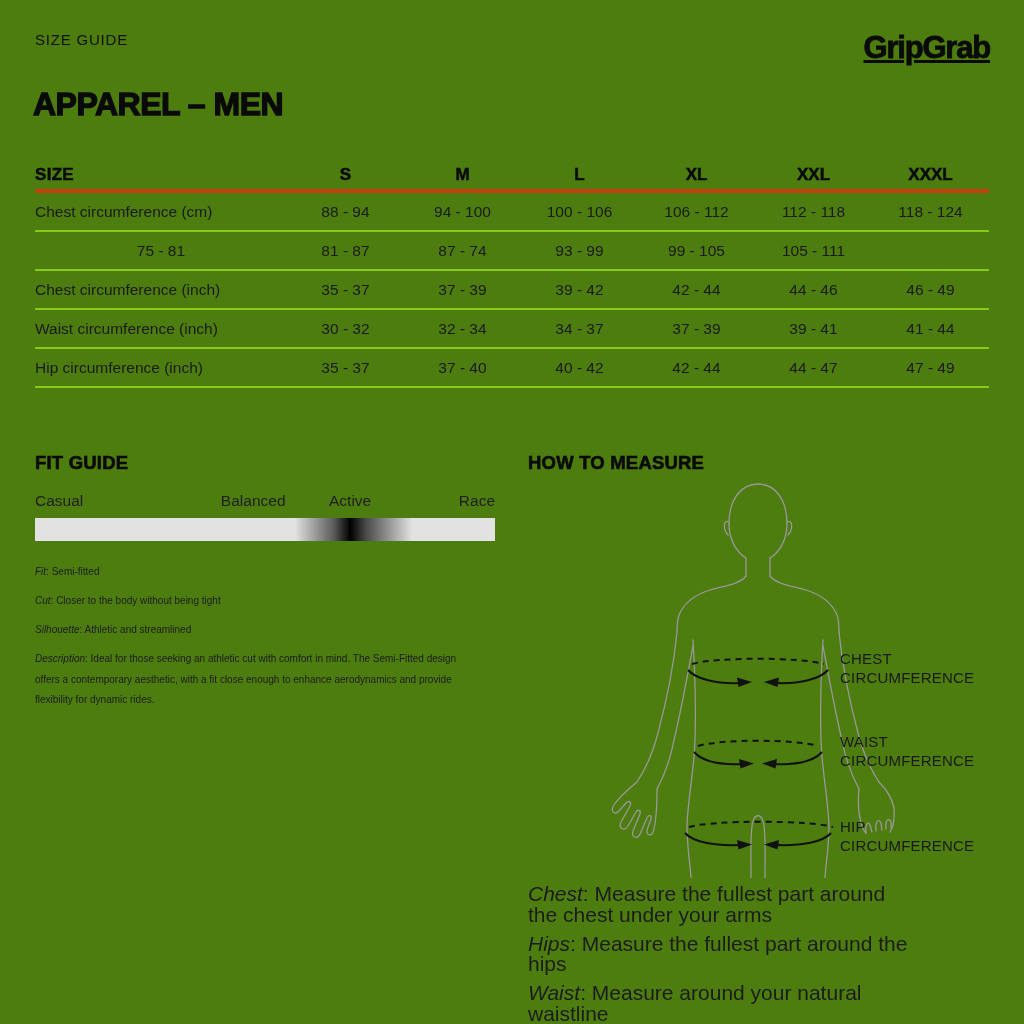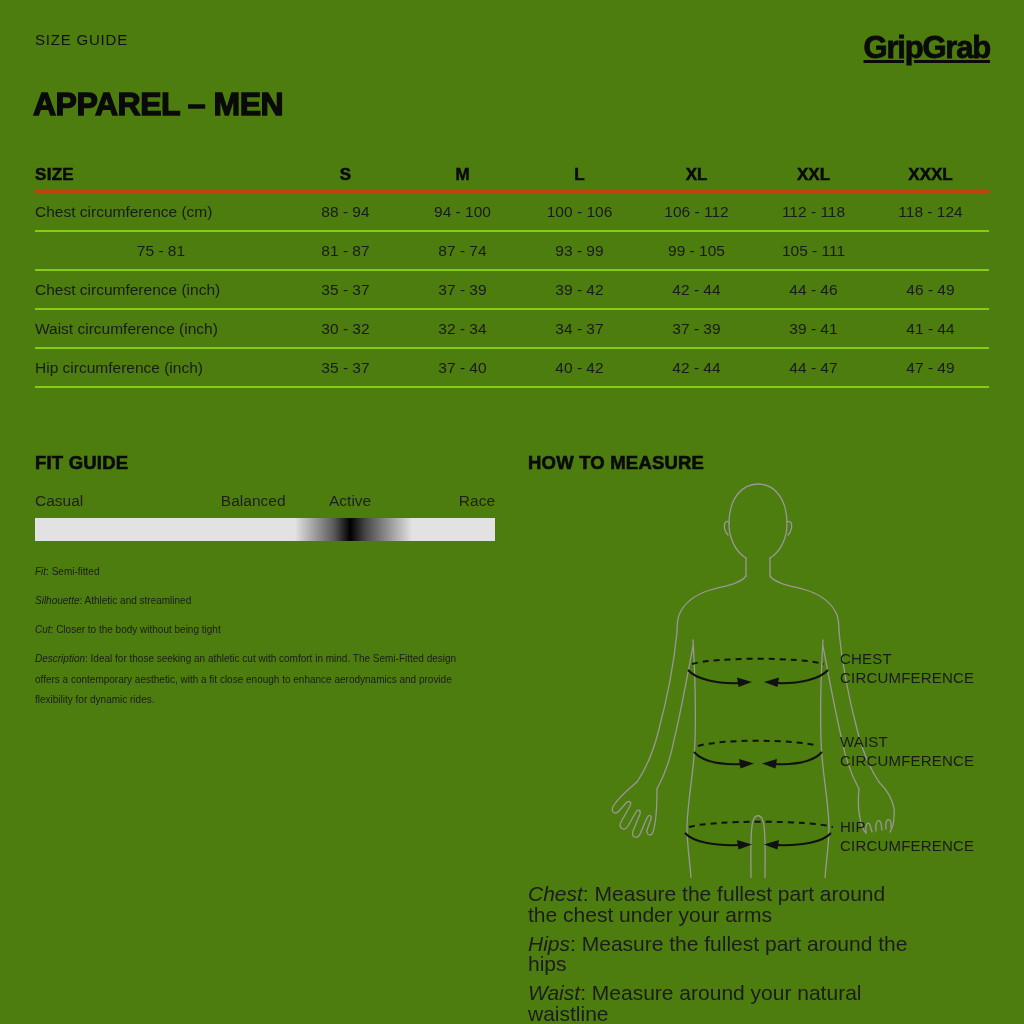--- a/index.html
+++ b/index.html
@@ -136,22 +136,22 @@
   <div class="scale-labels">
     <span class="sl l0">Casual</span>
     <span class="sl l1">Balanced</span>
     <span class="sl l2">Active</span>
     <span class="sl l3">Race</span>
   </div>
   <div class="gradient-bar" style="background: linear-gradient(to right, rgb(226, 226, 226) 0%, rgb(226, 226, 226) 56.5%, rgb(90, 90, 90) 65%, rgb(0, 0, 0) 68.5%, rgb(74, 74, 74) 72%, rgb(226, 226, 226) 82%, rgb(226, 226, 226) 100%);"></div>
 
   <div class="fit-text">
     <p><span class="attr-label">Fit</span><span>:</span> <span>Semi-fitted</span></p>
+    <p><span class="attr-label">Cut</span><span>:</span> <span>Closer to the body without being tight</span></p>
     <p><span class="attr-label">Silhouette</span><span>:</span> <span>Athletic and streamlined</span></p>
-    <p><span class="attr-label">Cut</span><span>:</span> <span>Closer to the body without being tight</span></p>
     <p><span class="attr-label">Description</span><span>:</span> <span>Ideal for those seeking an athletic cut with comfort in mind. The Semi-Fitted design offers a contemporary aesthetic, with a fit close enough to enhance aerodynamics and provide flexibility for dynamic rides.</span></p>
   </div>
 
   <div class="sec-heading" id="measure-heading">HOW TO MEASURE</div>
 
   <svg class="body-figure" width="320" height="400" viewBox="0 0 320 400">
 
     <g>
       <path class="outline" d="M129,46 C129,20 142,6 158,6 C174,6 187,20 187,46 C187,61 180,74 170,80"></path>
       <path class="outline" d="M129,46 C129,61 136,74 146,80"></path>

